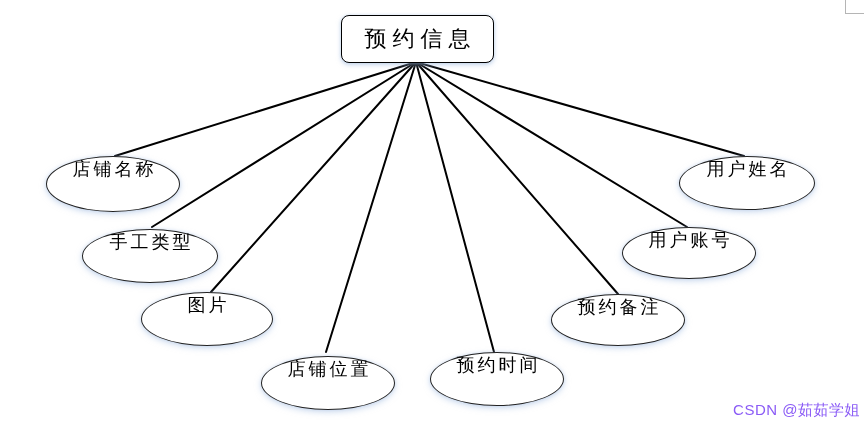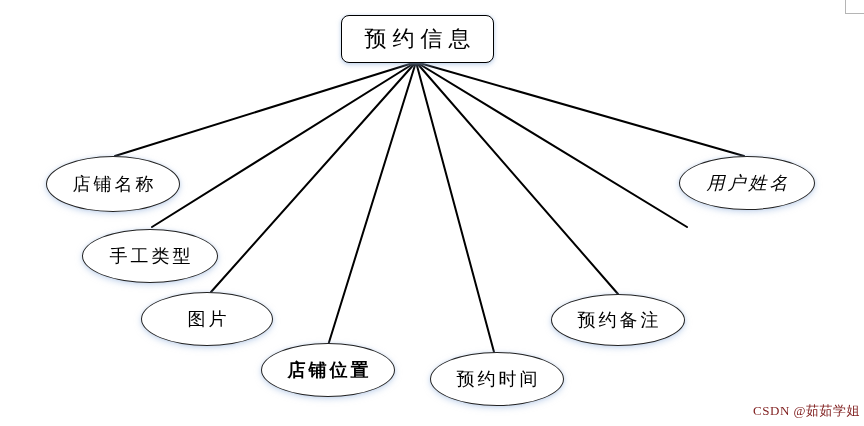--- a/index.html
+++ b/index.html
@@ -47,55 +47,54 @@
     color: #000000;
     white-space: nowrap;
   }
   .entity span { margin-left: 6px; }
   .node {
     position: absolute;
     background: #ffffff;
     border: 1.4px solid #222222;
     border-radius: 50%;
     display: flex;
-    align-items: center;
     justify-content: center;
     box-shadow: 0 2px 6px rgba(158, 185, 224, 0.55), 0 0 3px rgba(158, 185, 224, 0.3);
     z-index: 2;
     font-size: 18px;
     letter-spacing: 3px;
     color: #000000;
     white-space: nowrap;
   }
   .node span { margin-left: 3px; }
   .n1 { left: 46px;  top: 156px; width: 132px; height: 54px; }
   .n2 { left: 82px;  top: 229px; width: 134px; height: 52px; }
   .n3 { left: 141px; top: 292px; width: 130px; height: 52px; }
-  .n4 { left: 261px; top: 343px; width: 132px; height: 52px; font-weight: bold; }
+  .n4 { left: 261px; top: 356px; width: 132px; height: 52px; }
   .n5 { left: 430px; top: 352px; width: 132px; height: 52px; }
   .n6 { left: 551px; top: 294px; width: 132px; height: 50px; }
   .n7 { left: 622px; top: 227px; width: 132px; height: 50px; }
-  .n8 { left: 679px; top: 156px; width: 134px; height: 52px; font-style: italic; }
+  .n8 { left: 679px; top: 156px; width: 134px; height: 52px; }
   .corner-mark {
     position: absolute;
     left: 845px;
     top: 0;
     width: 19px;
     height: 13px;
     border-left: 1px solid #b5b5b5;
     border-bottom: 1px solid #b5b5b5;
     z-index: 0;
   }
   .watermark {
     position: absolute;
     right: 4px;
     bottom: 6px;
-    font-family: Liberation Serif, serif;
-    font-size: 13px;
-    color: #7f1d1d;
+    font-family: Liberation Sans, sans-serif;
+    font-size: 15px;
+    color: #8b5cf6;
     letter-spacing: 0.5px;
     z-index: 3;
   }
 </style>
 </head>
 <body>
 
 <div class="canvas">
 
   <svg class="connectors" viewBox="0 0 864 426" xmlns="http://www.w3.org/2000/svg">
@@ -124,20 +123,23 @@
   </div>
   <div class="node n4">
     <span>店铺位置</span>
   </div>
   <div class="node n5">
     <span>预约时间</span>
   </div>
   <div class="node n6">
     <span>预约备注</span>
   </div>
+  <div class="node n7">
+    <span>用户账号</span>
+  </div>
   <div class="node n8">
     <span>用户姓名</span>
   </div>
 
   <div class="corner-mark"></div>
 
   <div class="watermark">CSDN @茹茹学姐</div>
 
 </div>
 

